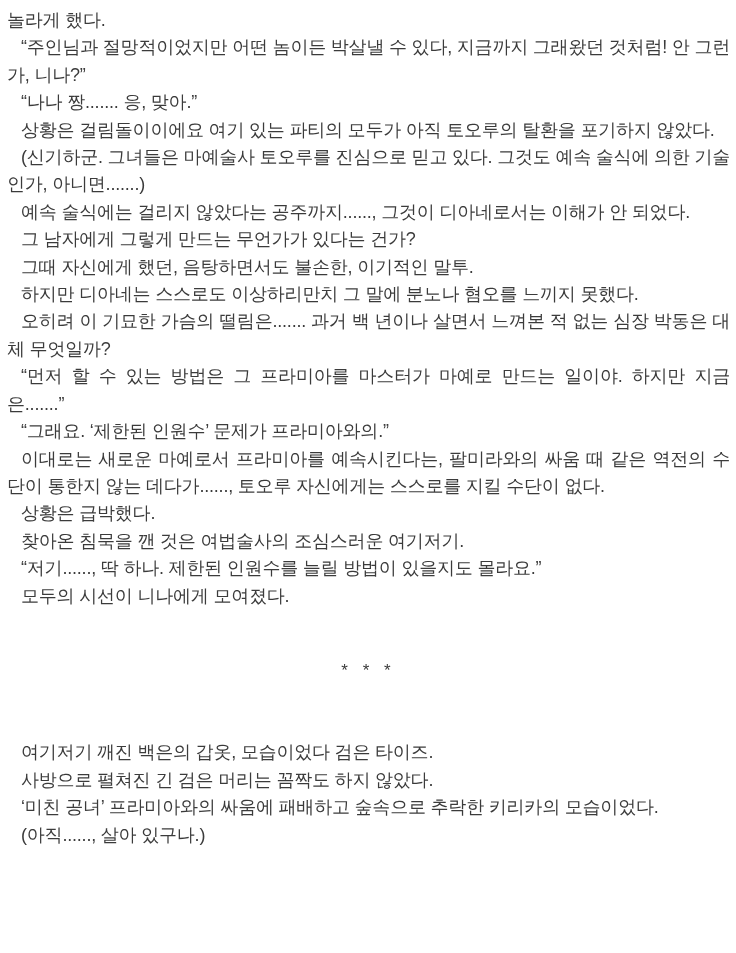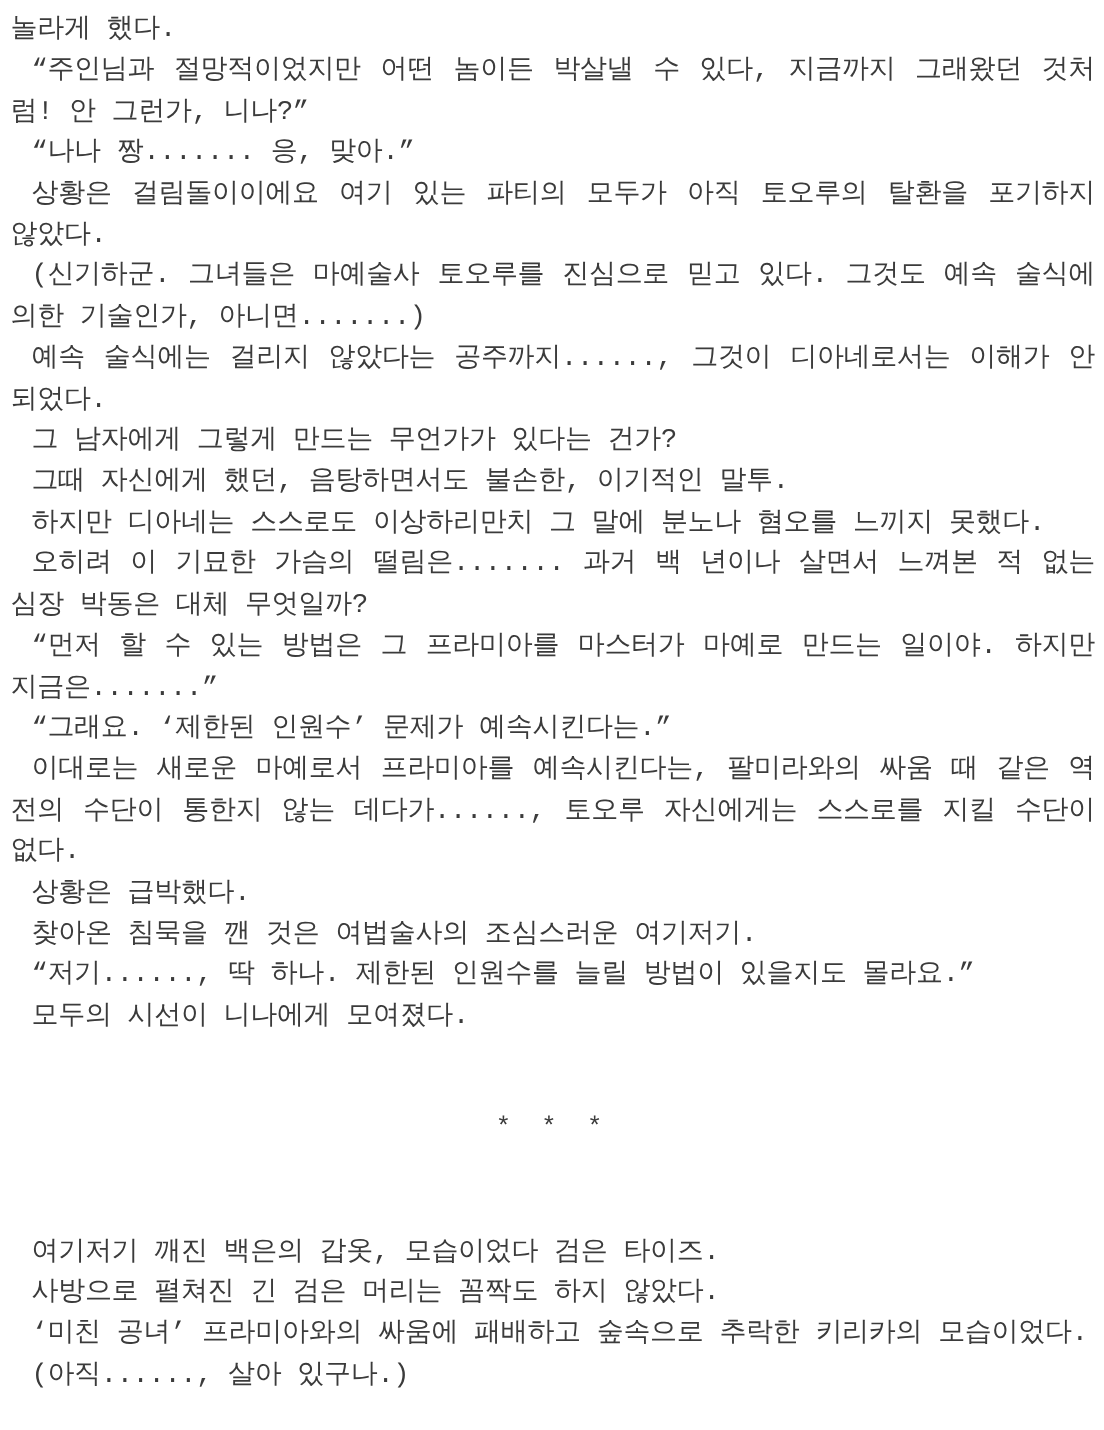--- a/index.html
+++ b/index.html
@@ -10,21 +10,21 @@
   body {
     width: 736px;
     height: 953px;
     overflow: hidden;
   }
   .page {
     box-sizing: border-box;
     width: 736px;
     height: 953px;
     padding: 7px 6px 16px 7px;
-    font-family: Liberation Mono, monospace;
+    font-family: Liberation Sans, sans-serif;
     font-size: 18px;
     line-height: 27.4px;
     color: #3b3b3b;
     background: #ffffff;
   }
   .para {
     margin: 0;
     text-align: justify;
     word-break: break-all;
     letter-spacing: -0.2px;
@@ -49,21 +49,21 @@
       <p class="para indent">“주인님과 절망적이었지만 어떤 놈이든 박살낼 수 있다, 지금까지 그래왔던 것처럼! 안 그런가, 니나?”</p>
       <p class="para indent">“나나 짱....... 응, 맞아.”</p>
       <p class="para indent">상황은 걸림돌이이에요 여기 있는 파티의 모두가 아직 토오루의 탈환을 포기하지 않았다.</p>
       <p class="para indent">(신기하군. 그녀들은 마예술사 토오루를 진심으로 믿고 있다. 그것도 예속 술식에 의한 기술인가, 아니면.......)</p>
       <p class="para indent">예속 술식에는 걸리지 않았다는 공주까지......, 그것이 디아네로서는 이해가 안 되었다.</p>
       <p class="para indent">그 남자에게 그렇게 만드는 무언가가 있다는 건가?</p>
       <p class="para indent">그때 자신에게 했던, 음탕하면서도 불손한, 이기적인 말투.</p>
       <p class="para indent">하지만 디아네는 스스로도 이상하리만치 그 말에 분노나 혐오를 느끼지 못했다.</p>
       <p class="para indent">오히려 이 기묘한 가슴의 떨림은....... 과거 백 년이나 살면서 느껴본 적 없는 심장 박동은 대체 무엇일까?</p>
       <p class="para indent">“먼저 할 수 있는 방법은 그 프라미아를 마스터가 마예로 만드는 일이야. 하지만 지금은.......”</p>
-      <p class="para indent">“그래요. ‘제한된 인원수’ 문제가 예속시킨다는.”</p>
+      <p class="para indent">“그래요. ‘제한된 인원수’ 문제가 프라미아와의.”</p>
       <p class="para indent">이대로는 새로운 마예로서 프라미아를 예속시킨다는, 팔미라와의 싸움 때 같은 역전의 수단이 통한지 않는 데다가......, 토오루 자신에게는 스스로를 지킬 수단이 없다.</p>
       <p class="para indent">상황은 급박했다.</p>
       <p class="para indent">찾아온 침묵을 깬 것은 여법술사의 조심스러운 여기저기.</p>
       <p class="para indent">“저기......, 딱 하나. 제한된 인원수를 늘릴 방법이 있을지도 몰라요.”</p>
       <p class="para indent">모두의 시선이 니나에게 모여졌다.</p>
     </div>
 
   <div class="separator">* * *</div>
 
   <div class="text-block">

